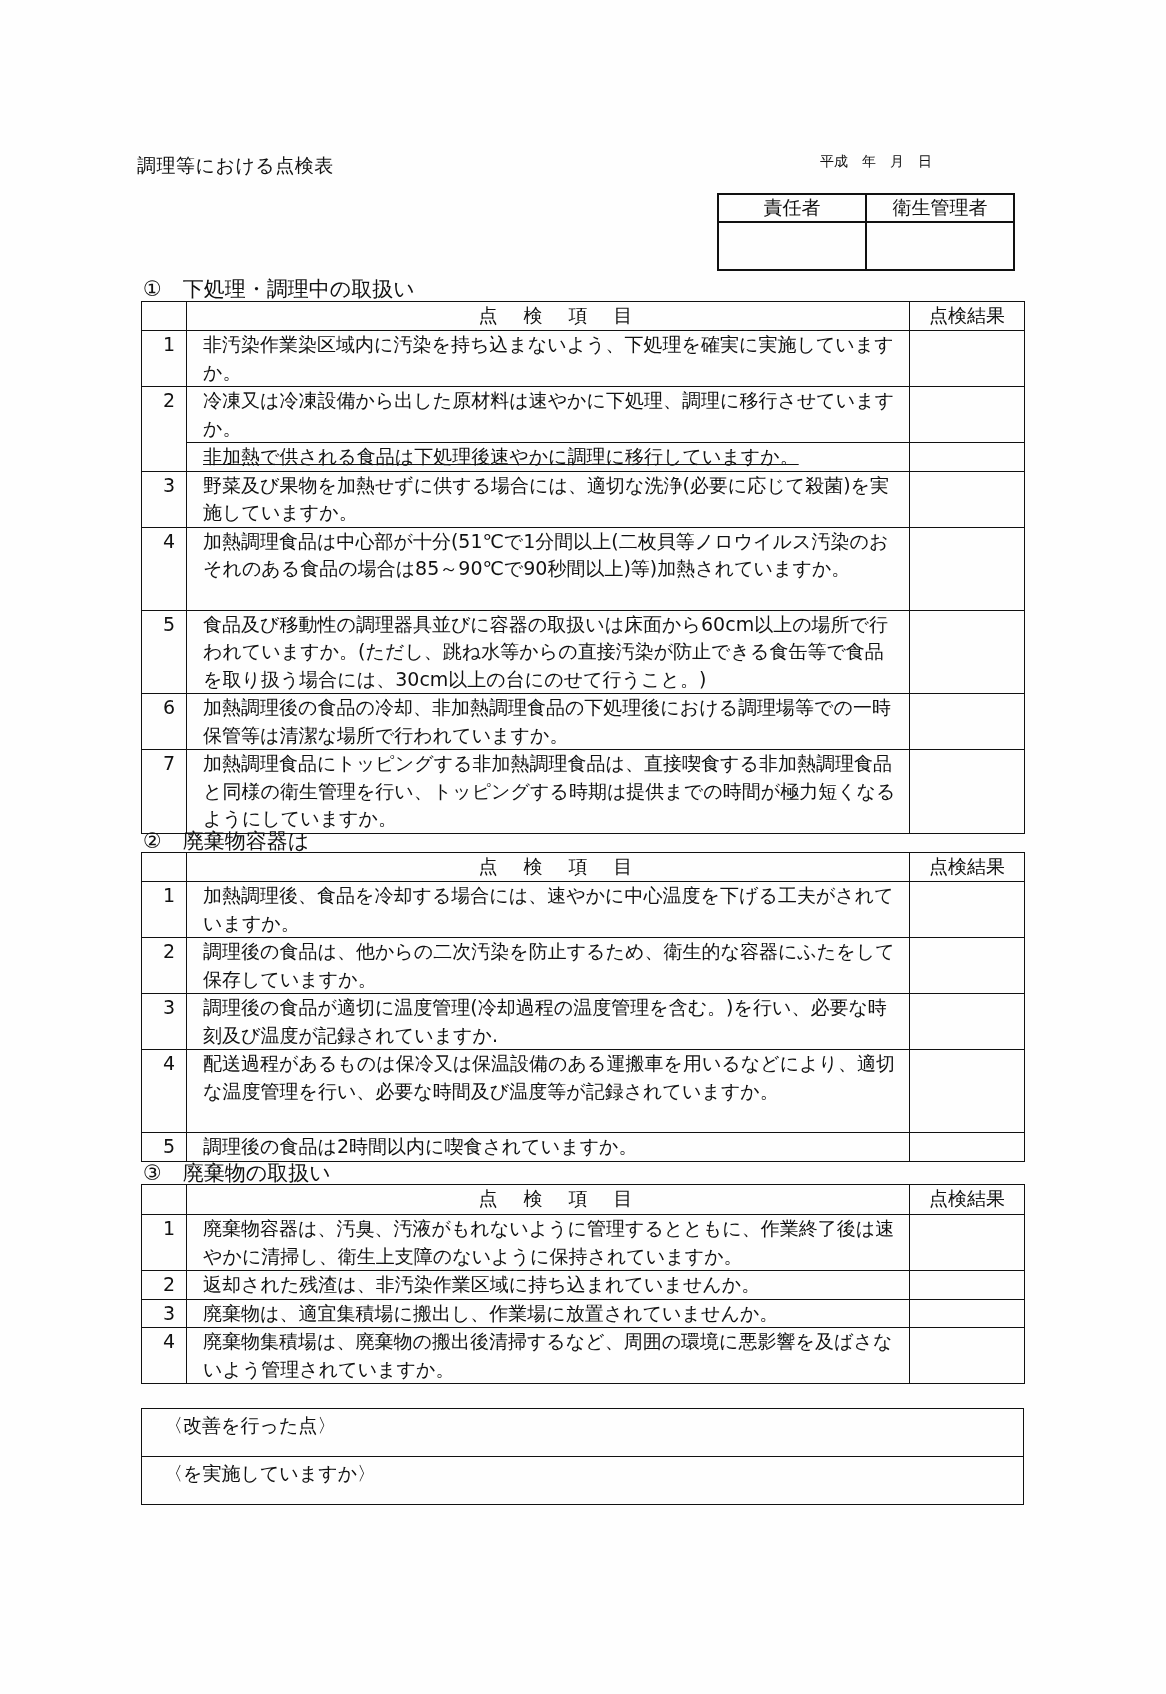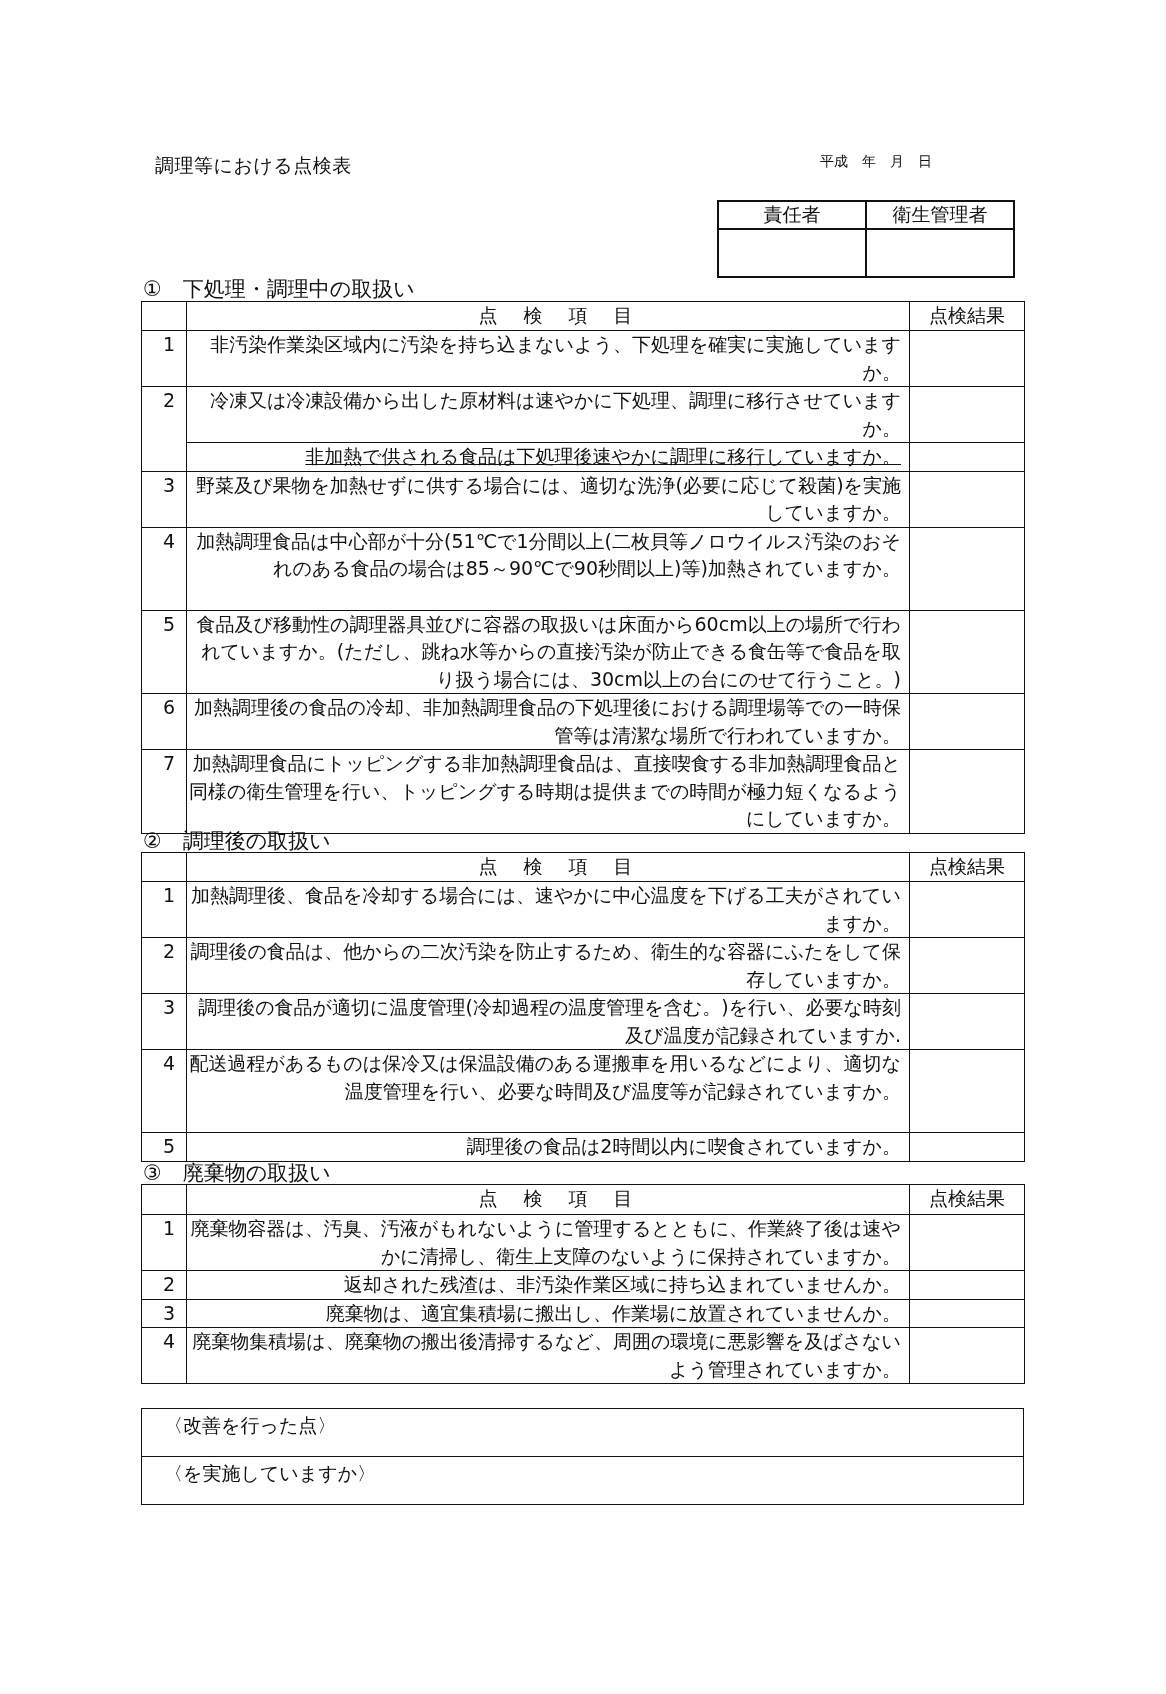--- a/index.html
+++ b/index.html
@@ -1,36 +1,36 @@
 <!DOCTYPE html>
 <html><head>
 <meta charset="utf-8">
 <style>
   html, body { margin: 0; padding: 0; background: #fefefe; }
   body {
     width: 1166px; height: 1694px; position: relative; overflow: hidden;
     font-family: "DejaVu Sans", "Liberation Sans", sans-serif;
     color: #111;
   }
-  .page-title { position: absolute; left: 155px; top: 153px; font-size: 19px; letter-spacing: 0.5px; }
+  .page-title { position: absolute; left: 137px; top: 153px; font-size: 19px; letter-spacing: 0.5px; }
   .date-line { position: absolute; left: 820px; top: 153px; font-size: 14px; white-space: pre; }
-  .sign-box { position: absolute; left: 717px; top: 200px; border-collapse: collapse; }
+  .sign-box { position: absolute; left: 717px; top: 193px; border-collapse: collapse; }
   .sign-box td { border: 2px solid #111; width: 146px; font-size: 19px; text-align: center; padding: 0; }
   .sign-box tr.hd td { height: 26px; }
   .sign-box tr.bd td { height: 46px; }
 
   .sec-head { position: absolute; left: 143px; font-size: 21px; white-space: pre; }
 
   table.check { position: absolute; left: 141px; width: 883px; border-collapse: collapse; table-layout: fixed; }
   table.check td { border: 1.5px solid #111; font-size: 19px; line-height: 27.5px; padding: 0; vertical-align: top; }
   table.check col.num { width: 45px; }
   table.check col.item { width: 723px; }
   table.check col.res { width: 115px; }
   table.check td.n { text-align: right; padding-right: 11px; }
-  table.check td.t { padding-left: 0; padding-right: 8px; word-break: break-all; text-align: right; }
+  table.check td.t { padding-left: 16px; padding-right: 8px; word-break: break-all; }
   table.check tr.hd td { height: 28px; text-align: center; }
   table.check tr.hd td.hi { letter-spacing: 10px; padding-left: 25px; }
   table.check td.nobottom { border-bottom: none; }
 
   .notes { position: absolute; left: 141px; top: 1408px; width: 883px; border-collapse: collapse; }
   .notes td { border: 1.5px solid #111; height: 43px; vertical-align: top; font-size: 19px; padding: 4px 0 0 22px; font-family: Liberation Mono, monospace; }
 </style>
 </head>
 <body>
 
@@ -98,21 +98,21 @@
     <td></td>
   </tr>
   <tr style="height:82px;">
     <td class="n">7</td>
     <td class="t">加熱調理食品にトッピングする非加熱調理食品は、直接喫食する非加熱調理食品と同様の衛生管理を行い、トッピングする時期は提供までの時間が極力短くなるようにしていますか。</td>
     <td></td>
   </tr>
 </tbody>
   </table>
 
-<div class="sec-head" style="top:827px;">②　調理後の取扱い</div>
+<div class="sec-head" style="top:827px;">②　廃棄物容器は</div>
 <table class="check" style="top:852px;">
   <colgroup>
       <col class="num">
       <col class="item">
       <col class="res">
     </colgroup>
   <tbody>
       <tr class="hd">
     <td></td>
     <td class="hi">点 検 項 目</td>

